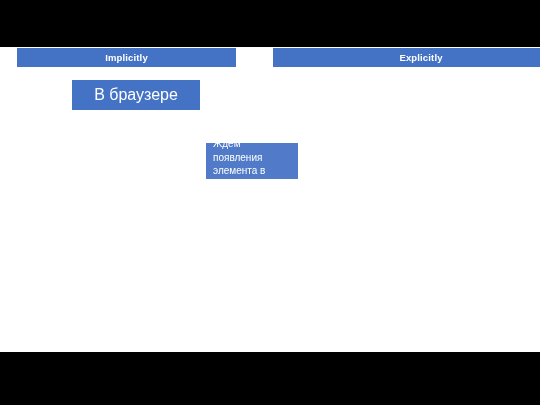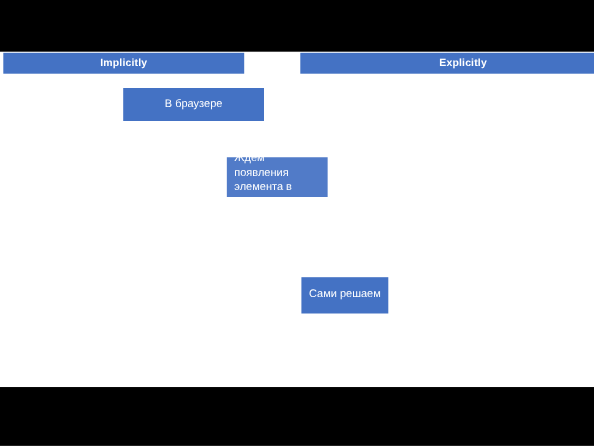--- a/index.html
+++ b/index.html
@@ -57,37 +57,36 @@
     background: #4472C4;
     color: #ffffff;
     font-size: 9.5px;
     font-weight: bold;
     letter-spacing: 0.15px;
     display: flex;
     align-items: center;
     justify-content: center;
     box-sizing: border-box;
   }
-  #header-cell-implicitly { left: 3px;   width: 219px; }
+  #header-cell-implicitly { left: 17px;   width: 219px; }
   #header-cell-explicitly { left: 273px; width: 296px; }
 
   
   .callout {
     position: absolute;
     background: #4472C4;
     color: #ffffff;
-    font-size: 10px;
+    font-size: 16px;
     display: flex;
     align-items: center;
     justify-content: center;
     text-align: center;
     box-sizing: border-box;
     line-height: 1.28;
     padding: 2px 6px;
-    margin-left: 40px;
   }
 
   #callout-browser {
     left: 72px;
     top: 33px;
     width: 128px;
     height: 30px;
   }
 
   #callout-our-side {
@@ -144,19 +143,18 @@
       <div class="header-cell" id="header-cell-explicitly">Explicitly</div>
     </div>
 
     <div class="callout" id="callout-browser">В браузере</div>
 
 
     <div id="callout-wait-dom-clip">
       <div id="callout-wait-dom">Ждем появления элемента в DOM</div>
     </div>
 
-    <div class="callout" id="callout-we-decide">Сами решаем</div>
 
   </div>
 
   <div class="letterbox" id="letterbox-bottom"></div>
 
 </div>
 
 </body></html>

